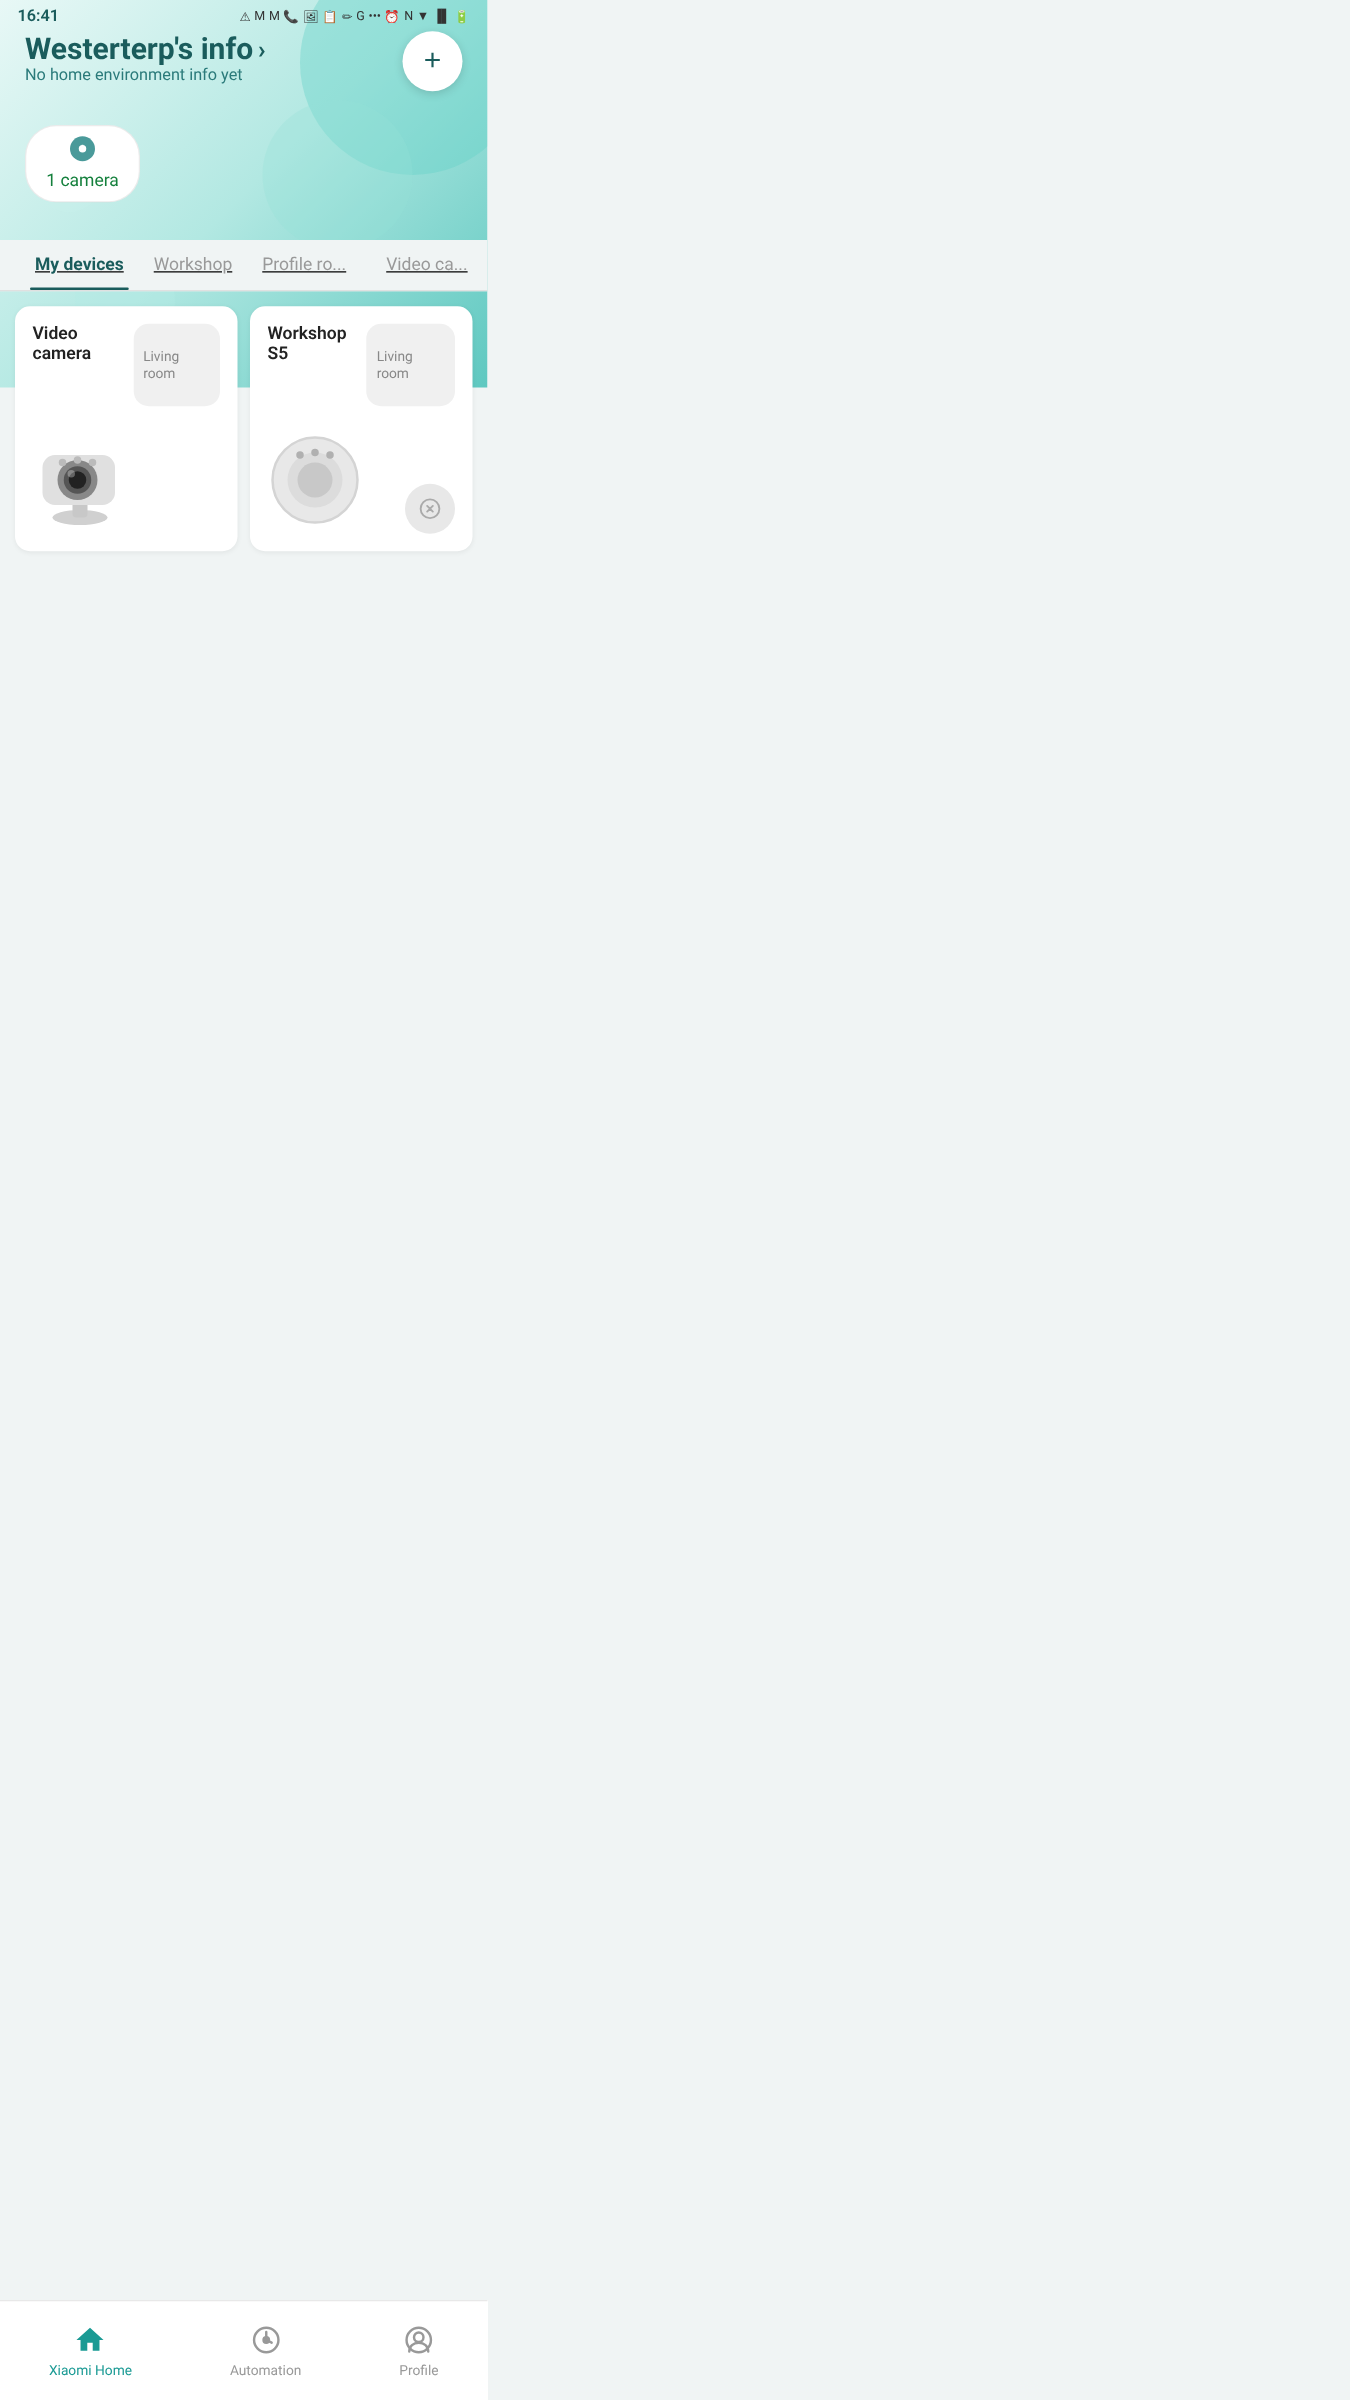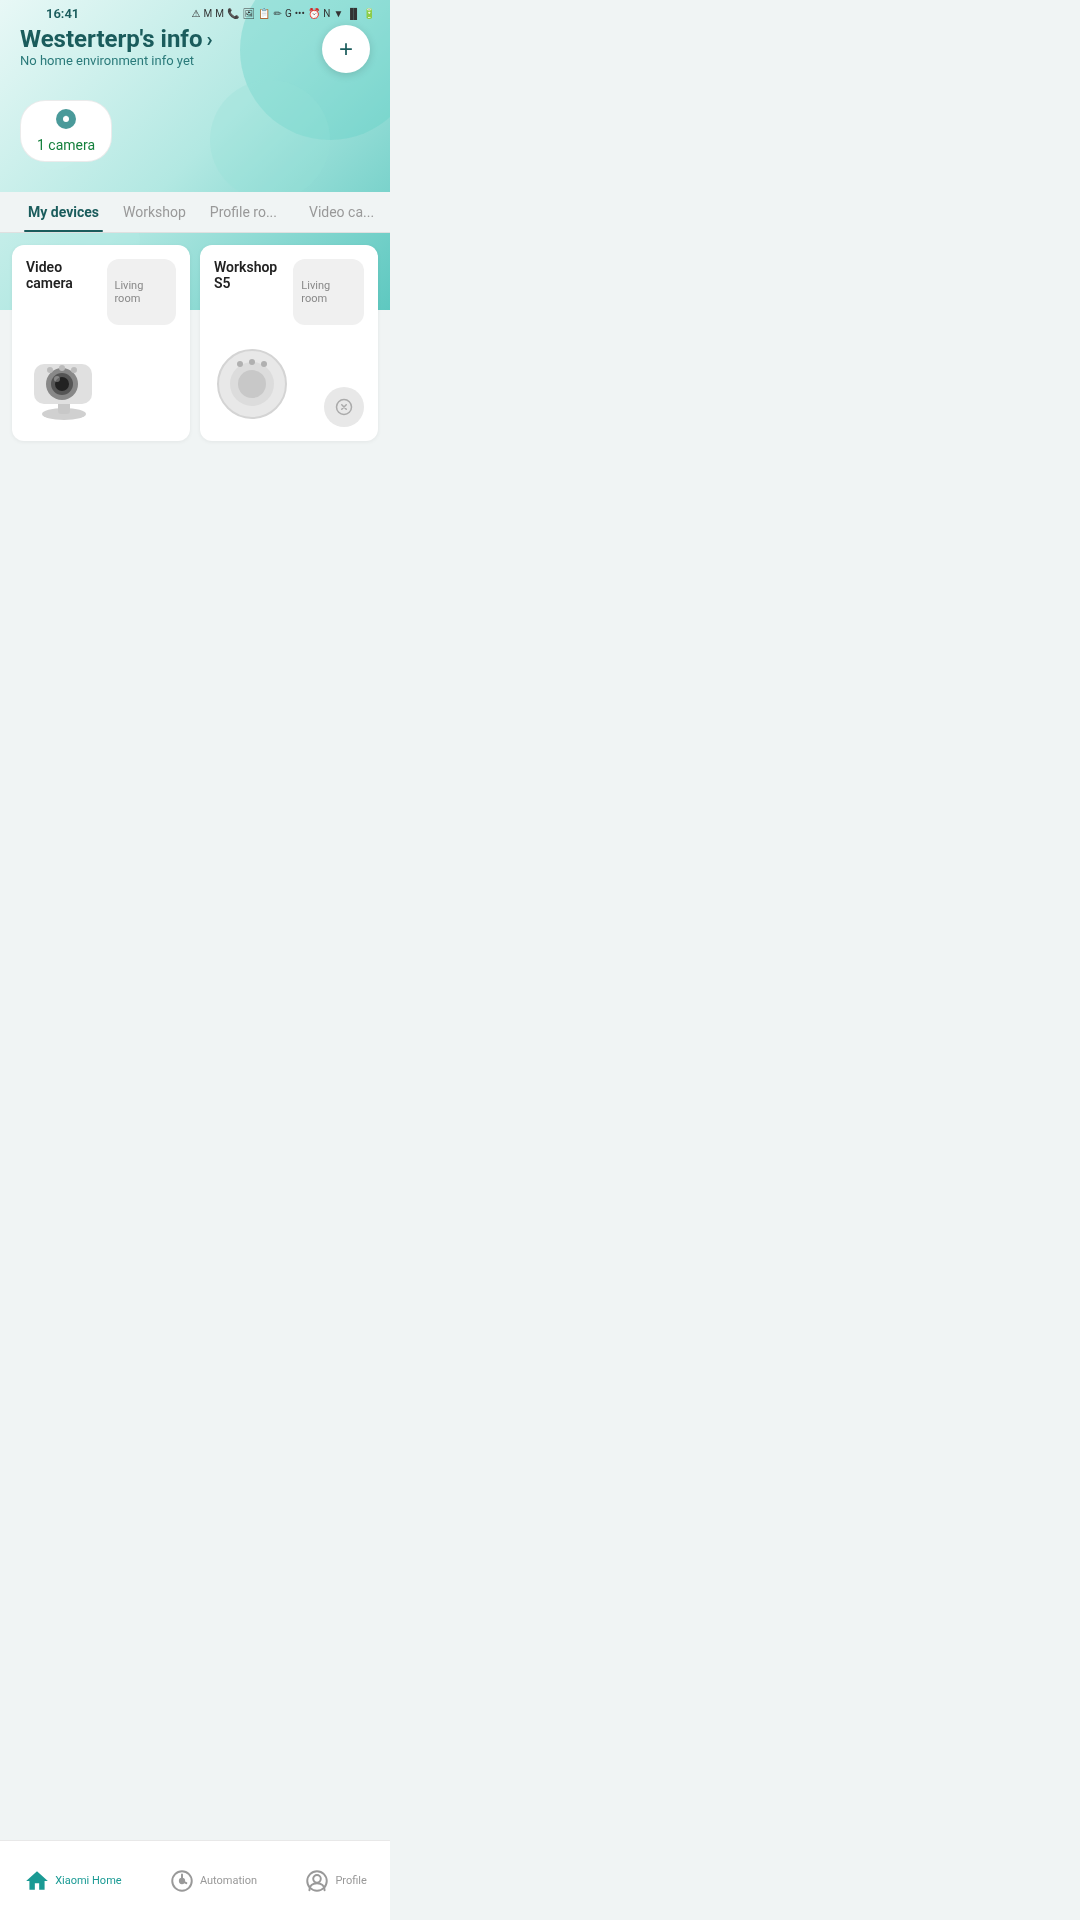--- a/index.html
+++ b/index.html
@@ -14,21 +14,20 @@
     }
 
     
     .status-bar {
       display: flex;
       justify-content: space-between;
       align-items: center;
       padding: 6px 14px 4px;
       position: relative;
       z-index: 10;
-      margin-left: 32px;
     }
     .status-time {
       font-size: 13px;
       font-weight: 600;
       color: #1a5c5c;
     }
     .status-icons {
       display: flex;
       align-items: center;
       gap: 3px;
@@ -153,20 +152,21 @@
       color: white;
       font-size: 10px;
     }
 
     
     .tabs-section {
       position: relative;
       z-index: 5;
       margin-top: 30px;
       background: #fef9c3;
+      text-decoration: underline;
     }
     .tabs-row {
       display: flex;
       align-items: center;
       padding: 0 16px;
       border-bottom: 1px solid #e0e0e0;
       background: #f0f4f4;
       gap: 0;
     }
     .tab-item {
@@ -281,21 +281,21 @@
       height: 80px;
       background: white;
       border-top: 1px solid #e8e8e8;
       display: flex;
       align-items: center;
       justify-content: space-around;
       z-index: 100;
     }
     .nav-item {
       display: flex;
-      flex-direction: row;
+      flex-direction: column;
       align-items: center;
       gap: 4px;
       cursor: pointer;
       padding: 8px 20px;
     }
     .nav-item-label {
       font-size: 11px;
       color: #999;
     }
     .nav-item.active .nav-item-label {

